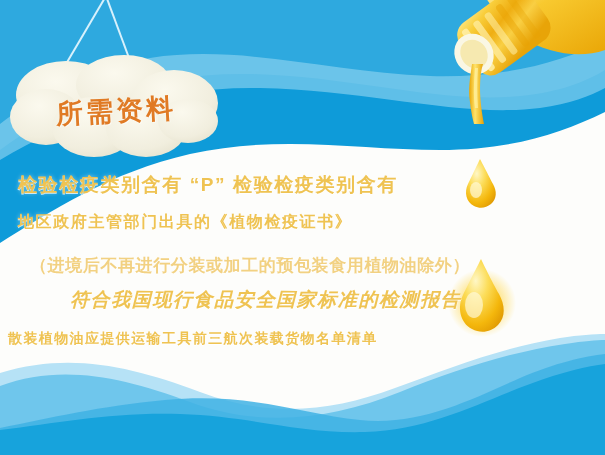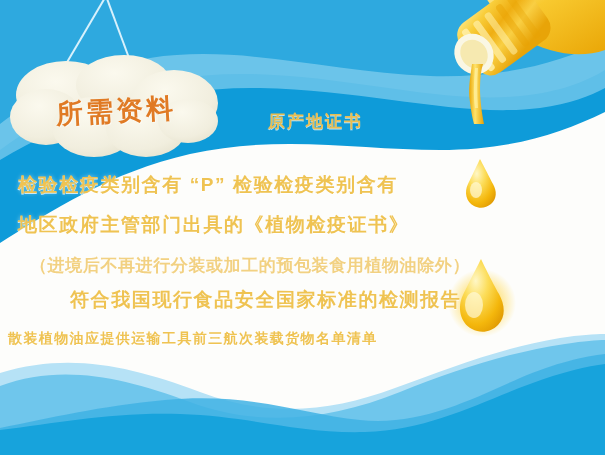--- a/index.html
+++ b/index.html
@@ -93,23 +93,23 @@
     top: 162px;
     width: 605px;
   }
   .line {
     color: #EFC352;
     font-weight: bold;
     text-shadow: 0 1px 0 rgba(255,255,255,0.75), 0 0 4px rgba(255,255,255,0.5);
     white-space: nowrap;
   }
   .l1 { position:absolute; left: 18px;  top: 10px;  font-size: 19px; letter-spacing: 1.6px; }
-  .l2 { position:absolute; left: 18px;  top: 50px;  font-size: 19px; letter-spacing: 1.6px; }
+  .l2 { position:absolute; left: 18px;  top: 50px;  font-size: 16px; letter-spacing: 1.6px; }
   .l3 { position:absolute; left: 30px;  top: 92px;  font-size: 17px; letter-spacing: 0.6px; color:#F2D182; font-weight:bold; }
-  .l4 { position:absolute; left: 70px;  top: 125px; font-size: 19px; letter-spacing: 1.6px; }
+  .l4 { position:absolute; left: 70px;  top: 125px; font-size: 19px; letter-spacing: 1.6px; font-style: italic; }
   .l5 { position:absolute; left: 8px;   top: 168px; font-size: 14px; letter-spacing: 1.4px; }
 
   .sub-title {
     position: absolute;
     left: 268px;
     top: 110px;
     font-size: 17px;
     font-weight: bold;
     letter-spacing: 2px;
     color: #E8BE52;
@@ -226,21 +226,20 @@
   </div>
 
   <div class="drop-big">
     <svg width="74" height="84" viewBox="0 0 74 84" xmlns="http://www.w3.org/2000/svg">
       <circle cx="38" cy="48" r="34" fill="url(#gGlow)"></circle>
       <path d="M37,4 C37,4 25,28 19,40 C13,52 16,68 28,74 C37,79 47,77 54,70 C62,62 61,50 55,39 C48,27 37,4 37,4 Z" fill="url(#gDrop)"></path>
       <ellipse cx="30" cy="50" rx="9" ry="13" fill="#FFFBE0" opacity="0.65"></ellipse>
     </svg>
   </div>
 
-  <div class="sub-title">原产地证书</div>
 
   <div class="lines">
     <div class="line l1">检验检疫类别含有 “P” 检验检疫类别含有</div>
     <div class="line l2">地区政府主管部门出具的《植物检疫证书》</div>
     <div class="line l3">（进境后不再进行分装或加工的预包装食用植物油除外）</div>
     <div class="line l4">符合我国现行食品安全国家标准的检测报告</div>
     <div class="line l5">散装植物油应提供运输工具前三航次装载货物名单清单</div>
   </div>
 
 </div>

